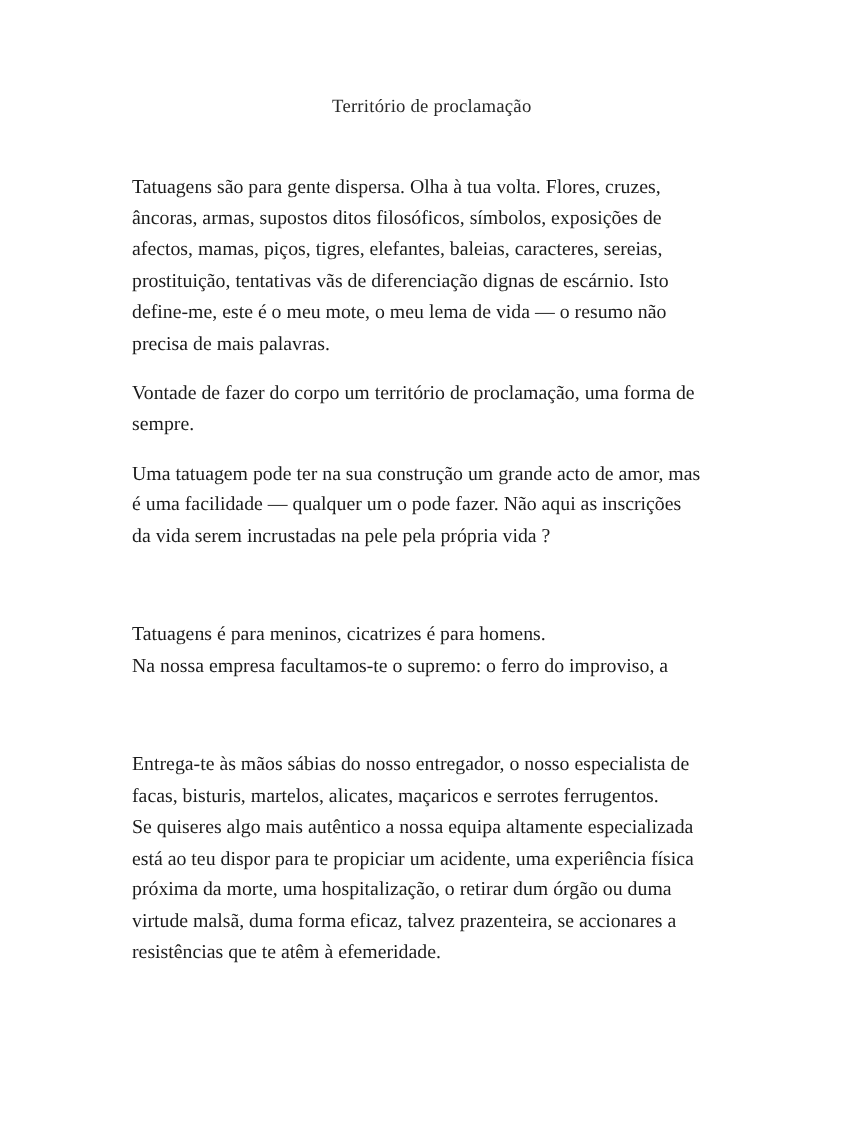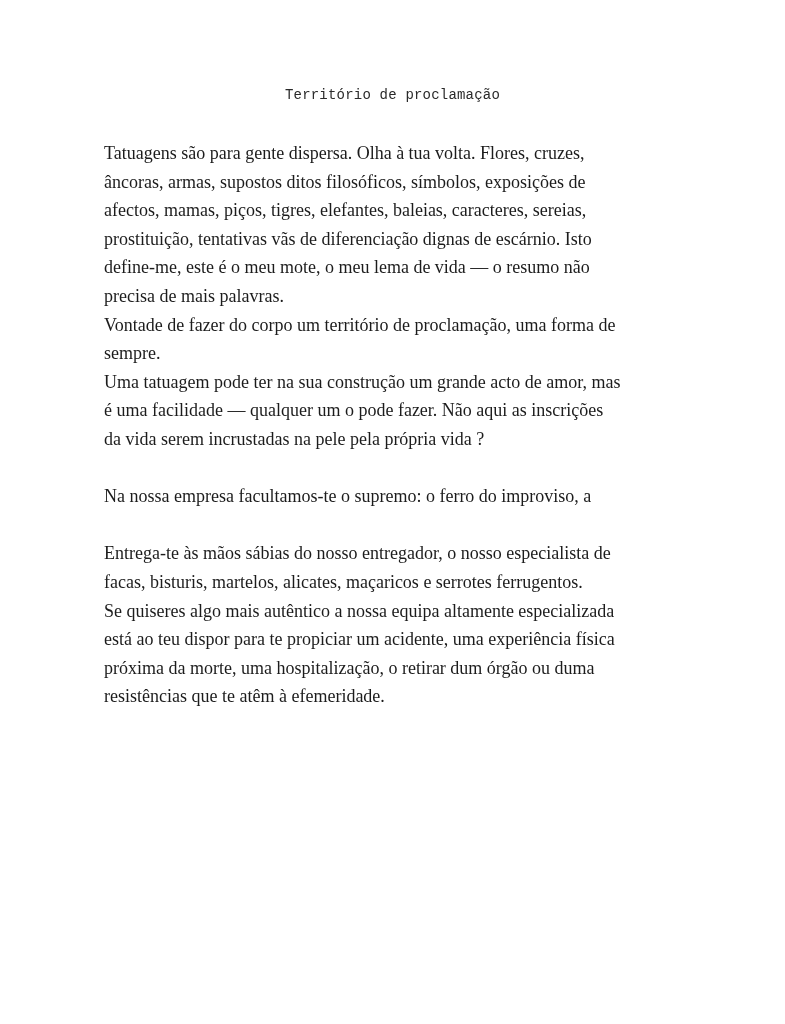--- a/index.html
+++ b/index.html
@@ -15,36 +15,36 @@
     overflow: hidden;
     font-family: "Liberation Serif", serif;
   }
   .doc-title {
     position: absolute;
     top: 87px;
     left: 0;
     width: 785px;
     margin: 0;
     text-align: center;
-    font-family: Liberation Mono, monospace;
+    font-family: Liberation Serif, serif;
     font-weight: 400;
-    font-size: 14px;
+    font-size: 17px;
     letter-spacing: 0.2px;
     color: #2a2a2a;
   }
   .doc-body {
     position: absolute;
     top: 139px;
     left: 104px;
     font-size: 18px;
     line-height: 28.6px;
     color: #1c1c1c;
   }
   .paragraph {
-    margin: 0;
+    margin: 16px;
   }
   .line {
     white-space: pre;
     height: 28.6px;
   }
   .blank-line {
     height: 28.6px;
   }
 </style>
 </head>
@@ -65,25 +65,27 @@
         <div class="line">Vontade de fazer do corpo um território de proclamação, uma forma de</div>
         <div class="line">sempre.</div>
       </div>
       <div class="paragraph">
         <div class="line">Uma tatuagem pode ter na sua construção um grande acto de amor, mas</div>
         <div class="line">é uma facilidade — qualquer um o pode fazer. Não aqui as inscrições</div>
         <div class="line">da vida serem incrustadas na pele pela própria vida ?</div>
       </div>
       <div class="blank-line"></div>
       <div class="paragraph">
+        <div class="line">Tatuagens é para meninos, cicatrizes é para homens.</div>
         <div class="line">Na nossa empresa facultamos-te o supremo: o ferro do improviso, a</div>
       </div>
       <div class="blank-line"></div>
       <div class="paragraph">
         <div class="line">Entrega-te às mãos sábias do nosso entregador, o nosso especialista de</div>
         <div class="line">facas, bisturis, martelos, alicates, maçaricos e serrotes ferrugentos.</div>
         <div class="line">Se quiseres algo mais autêntico a nossa equipa altamente especializada</div>
         <div class="line">está ao teu dispor para te propiciar um acidente, uma experiência física</div>
         <div class="line">próxima da morte, uma hospitalização, o retirar dum órgão ou duma</div>
+        <div class="line">virtude malsã, duma forma eficaz, talvez prazenteira, se accionares a</div>
         <div class="line">resistências que te atêm à efemeridade.</div>
       </div>
     </div>
 </div>
 
 </body></html>

